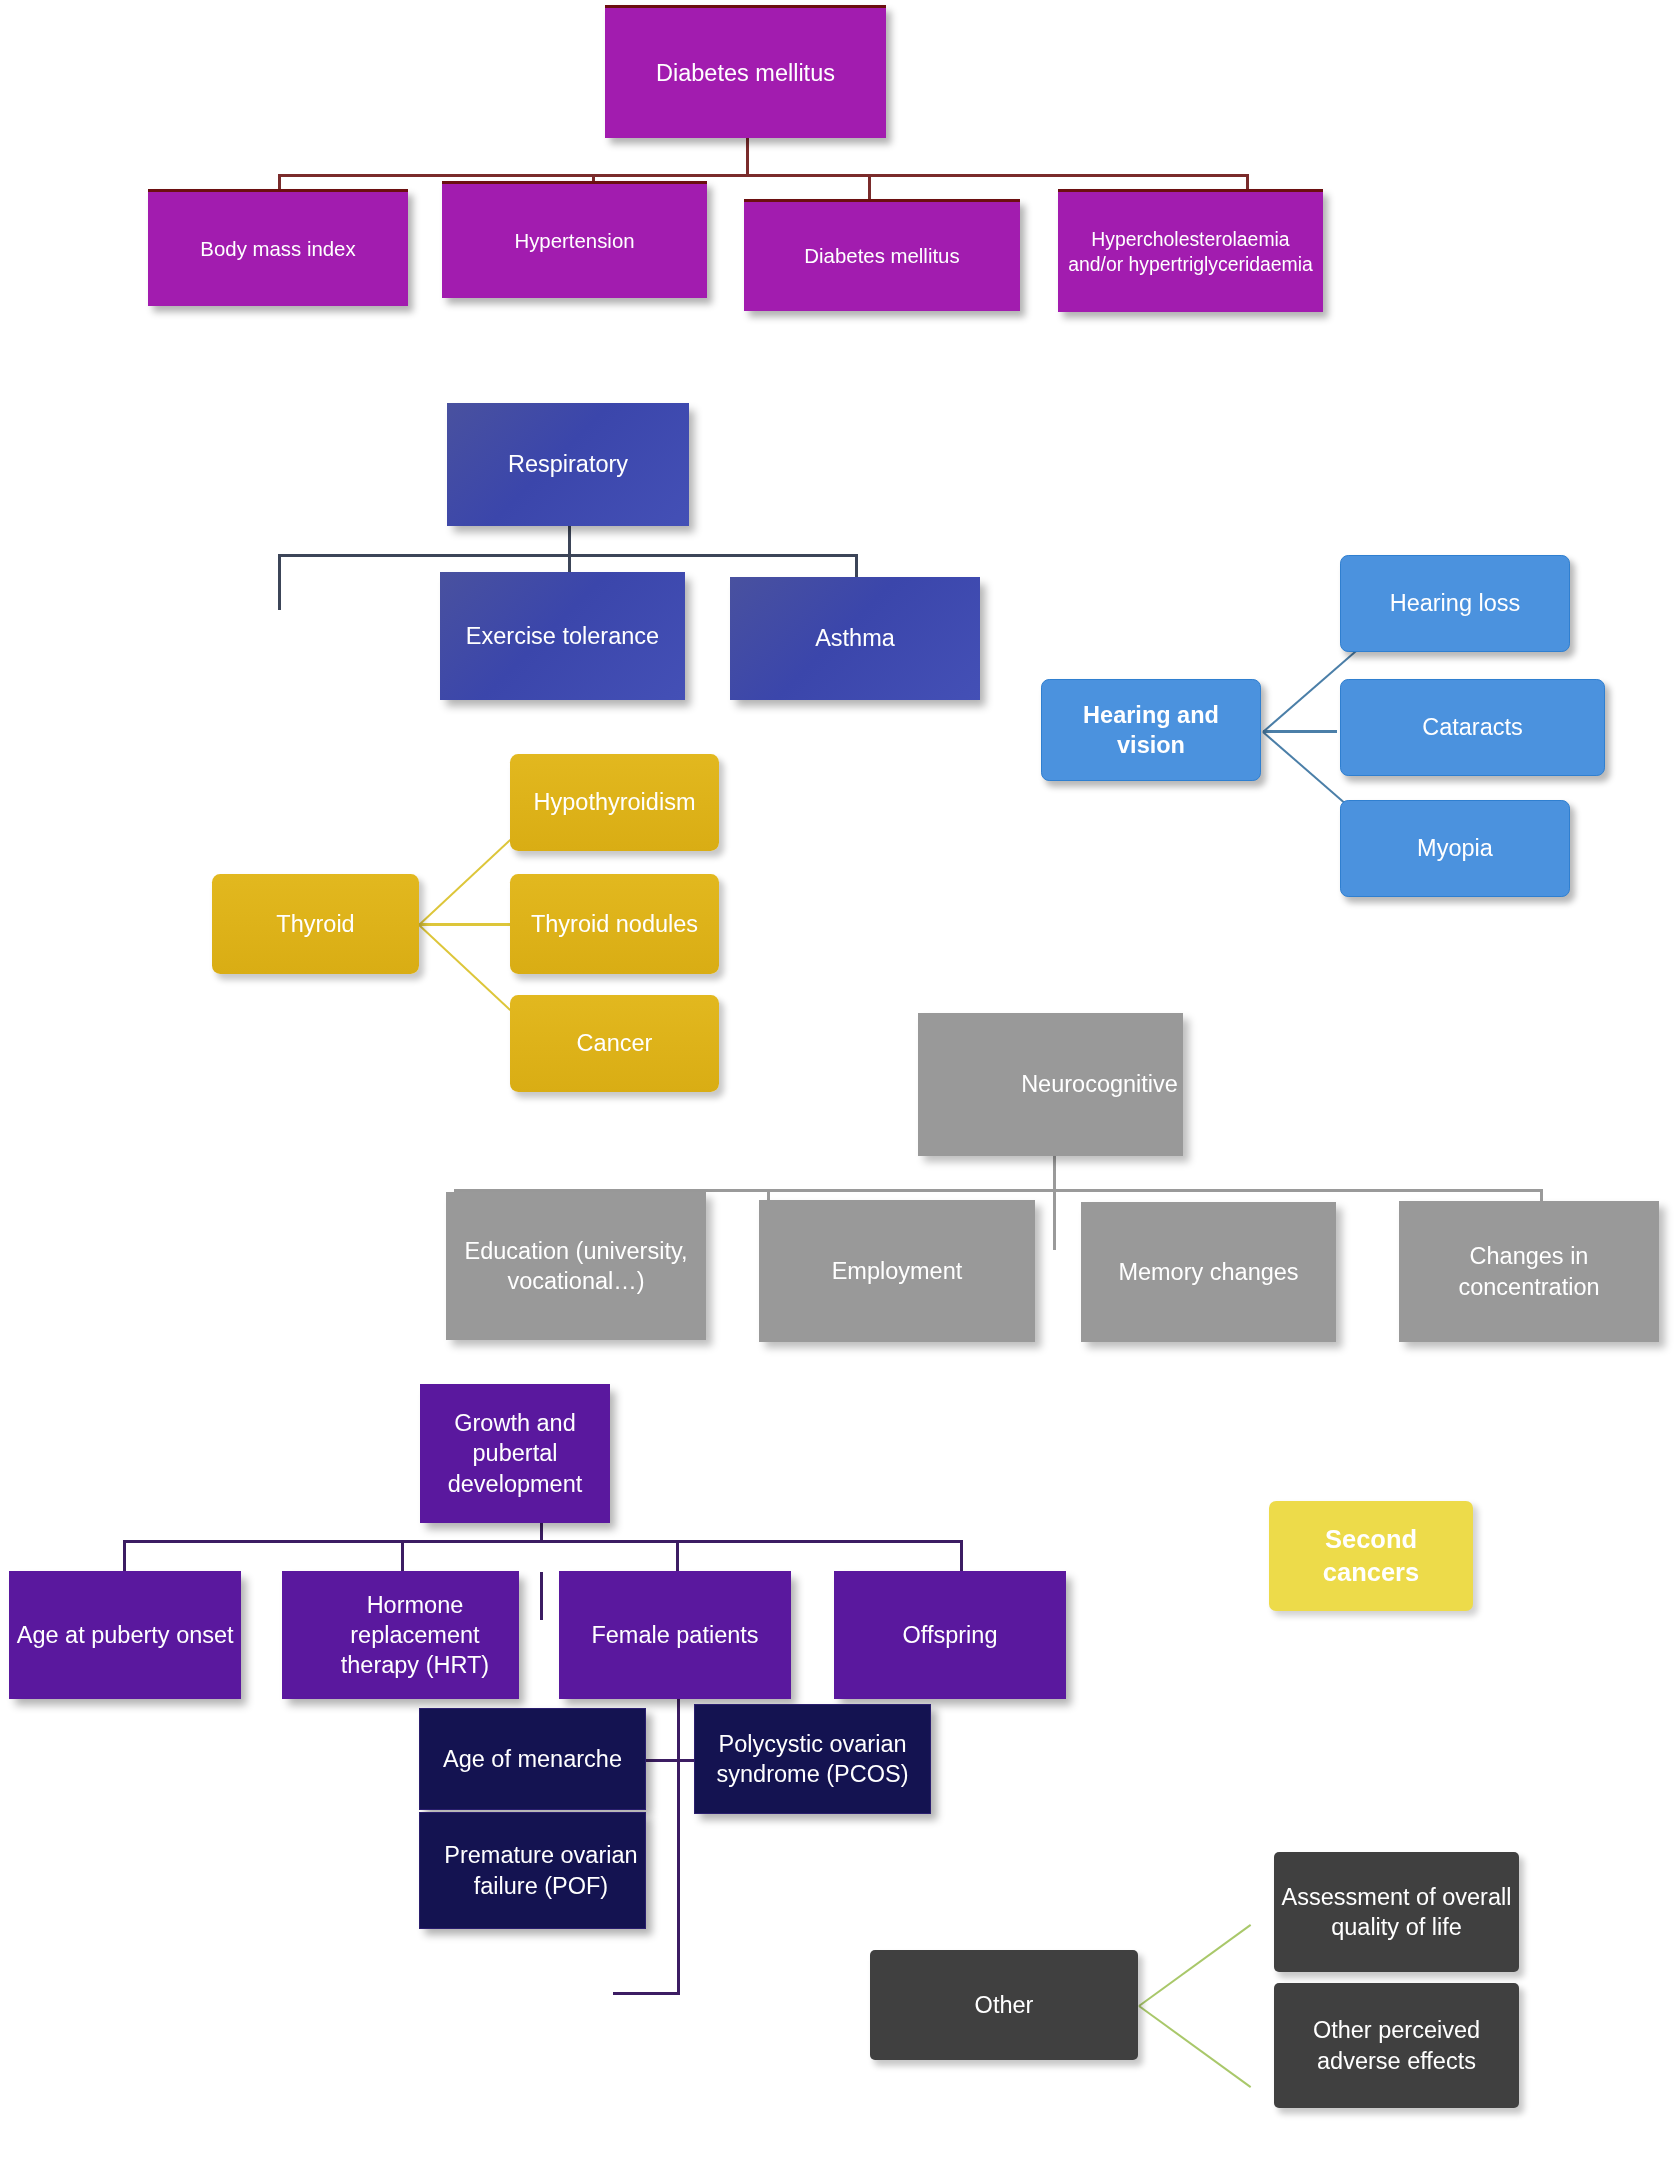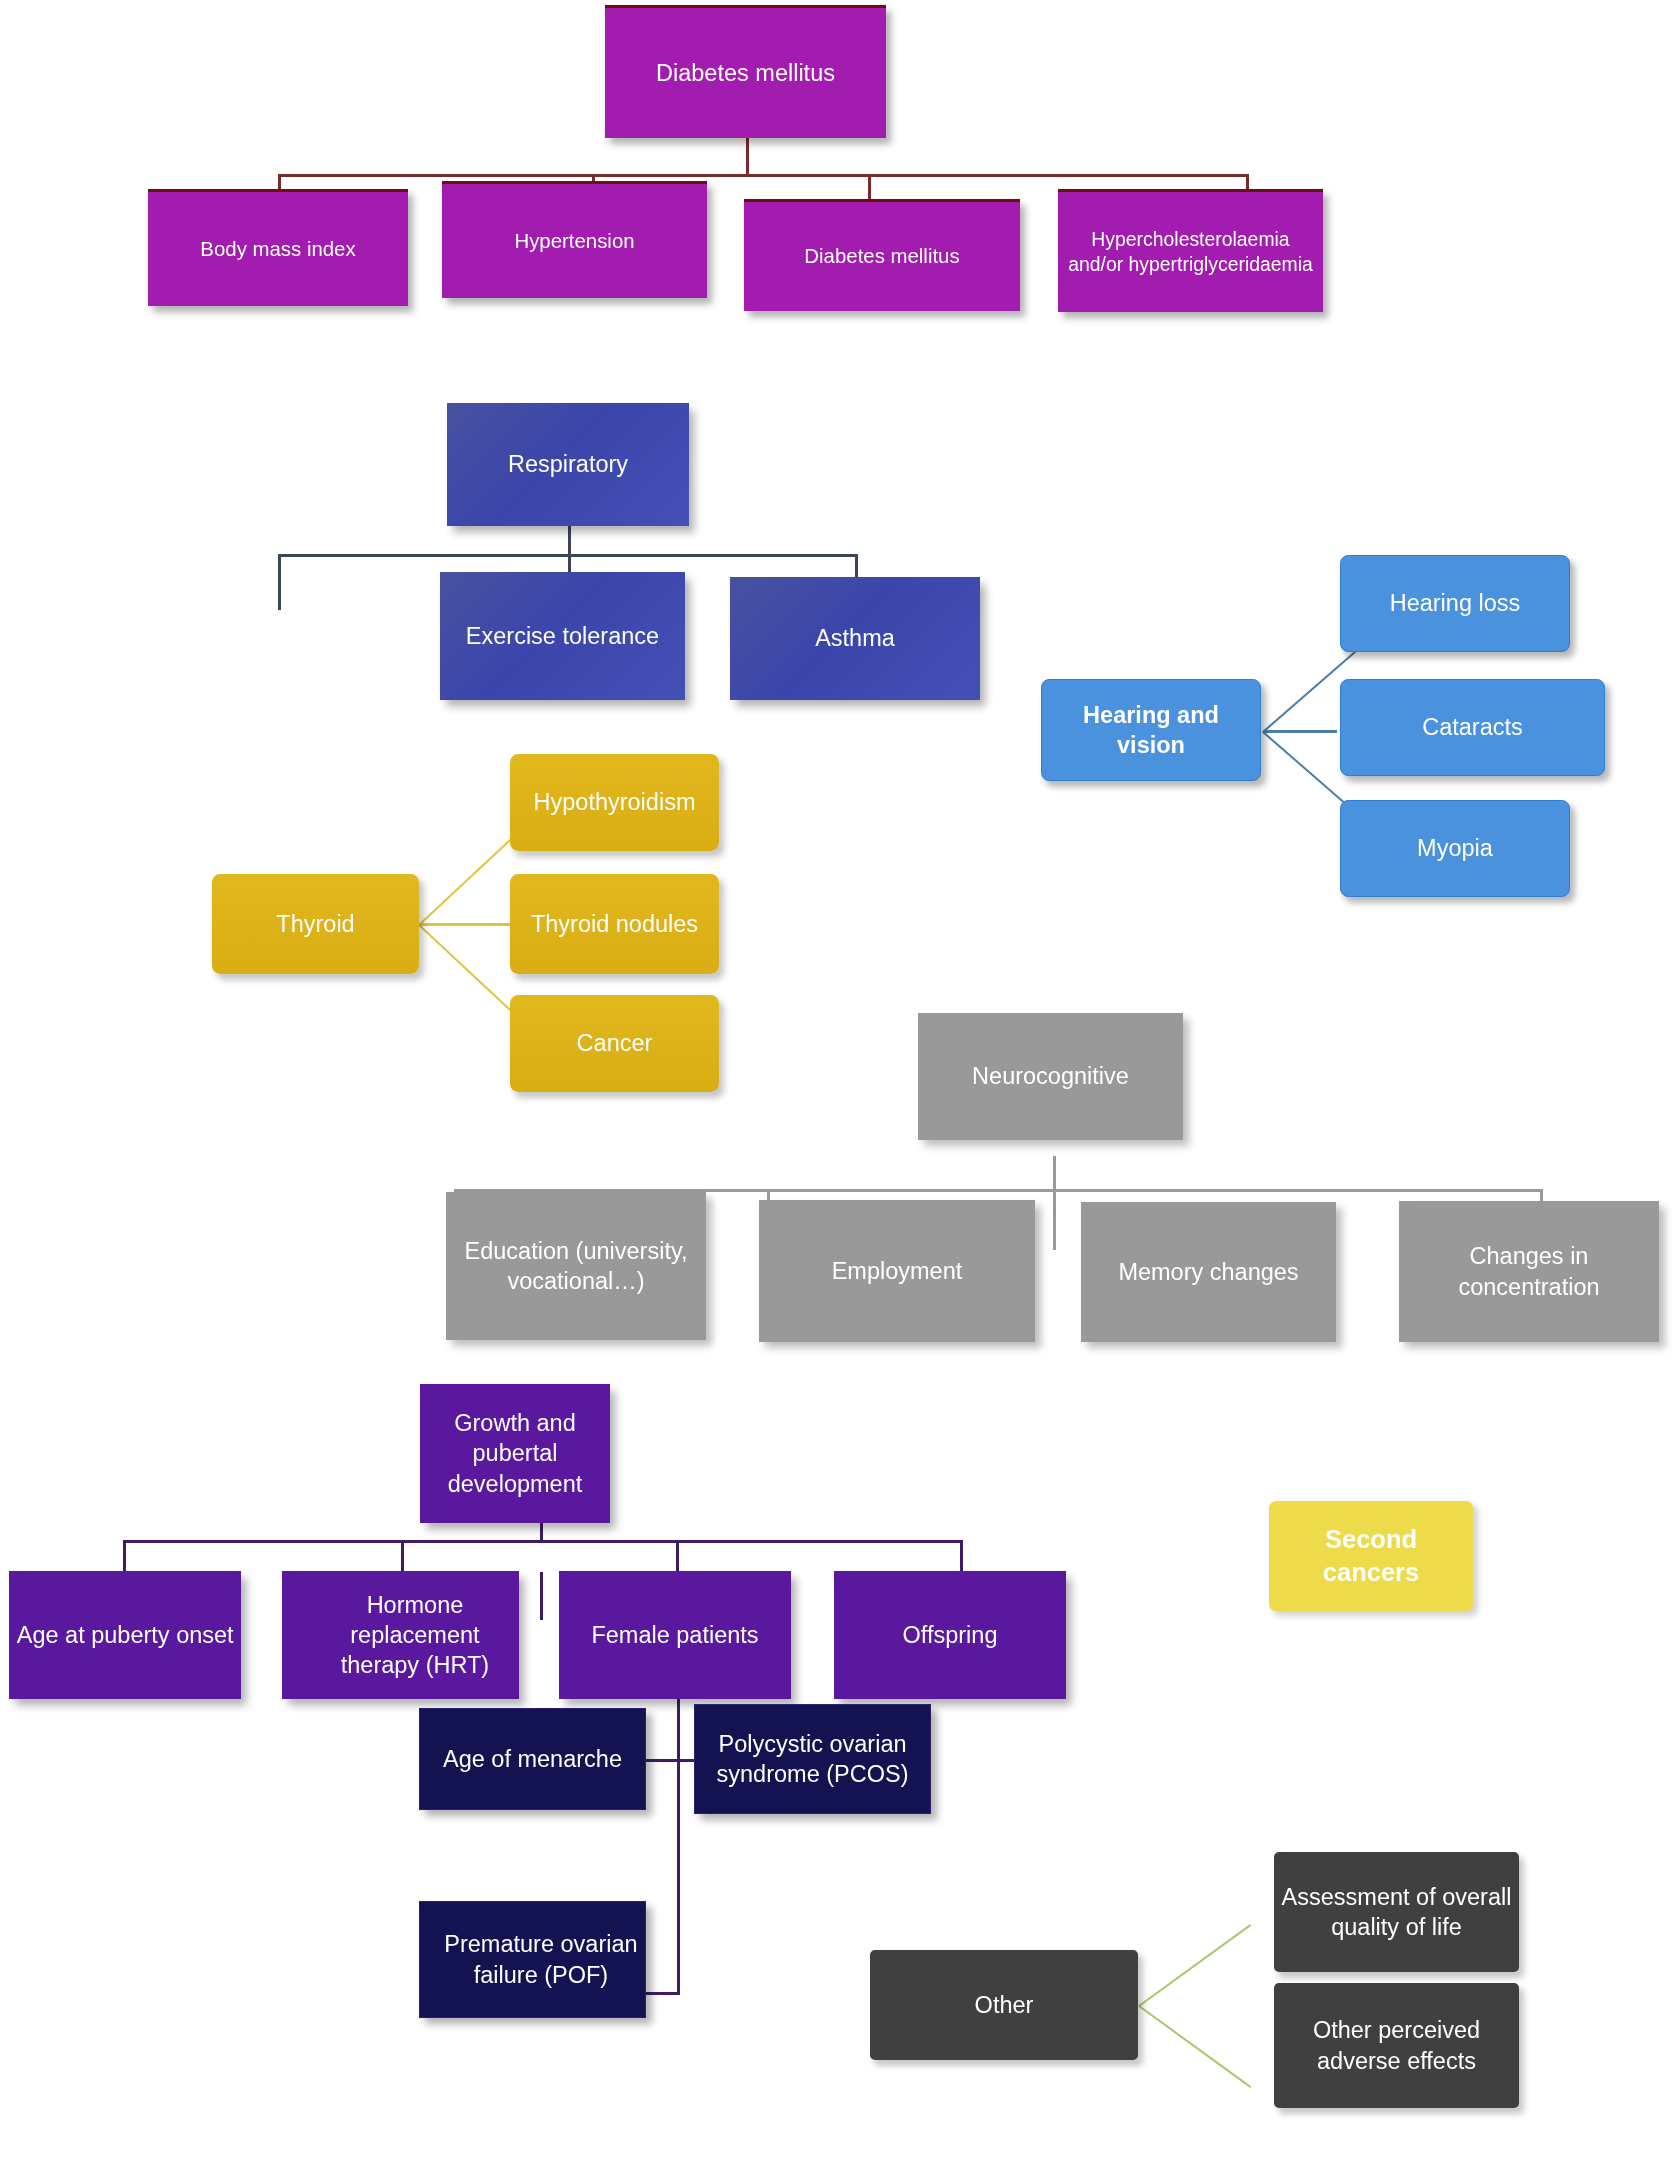--- a/index.html
+++ b/index.html
@@ -168,21 +168,21 @@
     <span>Cancer</span>
   </div>
 
   <div class="edge v c-grey" style="left:1053px;top:1156px;height:51px;"></div>
   <div class="edge h c-grey" style="left:454px;top:1189px;width:1087px;"></div>
   <div class="edge v c-grey" style="left:454px;top:1189px;height:61px;"></div>
   <div class="edge v c-grey" style="left:767px;top:1189px;height:61px;"></div>
   <div class="edge v c-grey" style="left:1053px;top:1189px;height:61px;"></div>
   <div class="edge v c-grey" style="left:1540px;top:1189px;height:61px;"></div>
 
-  <div class="node grey" style="left:918px;top:1013px;width:265px;height:127px;">
+  <div class="node grey" style="left:918px;top:1013px;width:265px;height:143px;justify-content:flex-end;">
     <span>Neurocognitive</span>
   </div>
   <div class="node grey" style="left:446px;top:1192px;width:260px;height:148px;">
     <span>Education (university, vocational…)</span>
   </div>
   <div class="node grey" style="left:759px;top:1200px;width:276px;height:142px;">
     <span>Employment</span>
   </div>
   <div class="node grey" style="left:1081px;top:1202px;width:255px;height:140px;">
     <span>Memory changes</span>
@@ -218,21 +218,21 @@
   <div class="edge v c-purple" style="left:677px;top:1699px;height:296px;"></div>
   <div class="edge h c-purple" style="left:613px;top:1759px;width:102px;"></div>
   <div class="edge h c-purple" style="left:613px;top:1992px;width:66px;"></div>
 
   <div class="node navy" style="left:419px;top:1708px;width:227px;height:102px;">
     <span>Age of menarche</span>
   </div>
   <div class="node navy" style="left:694px;top:1704px;width:237px;height:110px;">
     <span>Polycystic ovarian syndrome (PCOS)</span>
   </div>
-  <div class="node navy" style="left:419px;top:1901px;width:227px;height:117px;padding-left:22px;">
+  <div class="node navy" style="left:419px;top:1812px;width:227px;height:117px;padding-left:22px;">
     <span>Premature ovarian failure (POF)</span>
   </div>
 
   <div class="node lemon" style="left:1269px;top:1501px;width:204px;height:110px;">
     <span>Second cancers</span>
   </div>
 
   <div class="diag c-green" style="left:1139px;top:2005px;width:138px;transform:rotate(-36deg);"></div>
   <div class="diag c-green" style="left:1139px;top:2005px;width:138px;transform:rotate(36deg);"></div>
 

